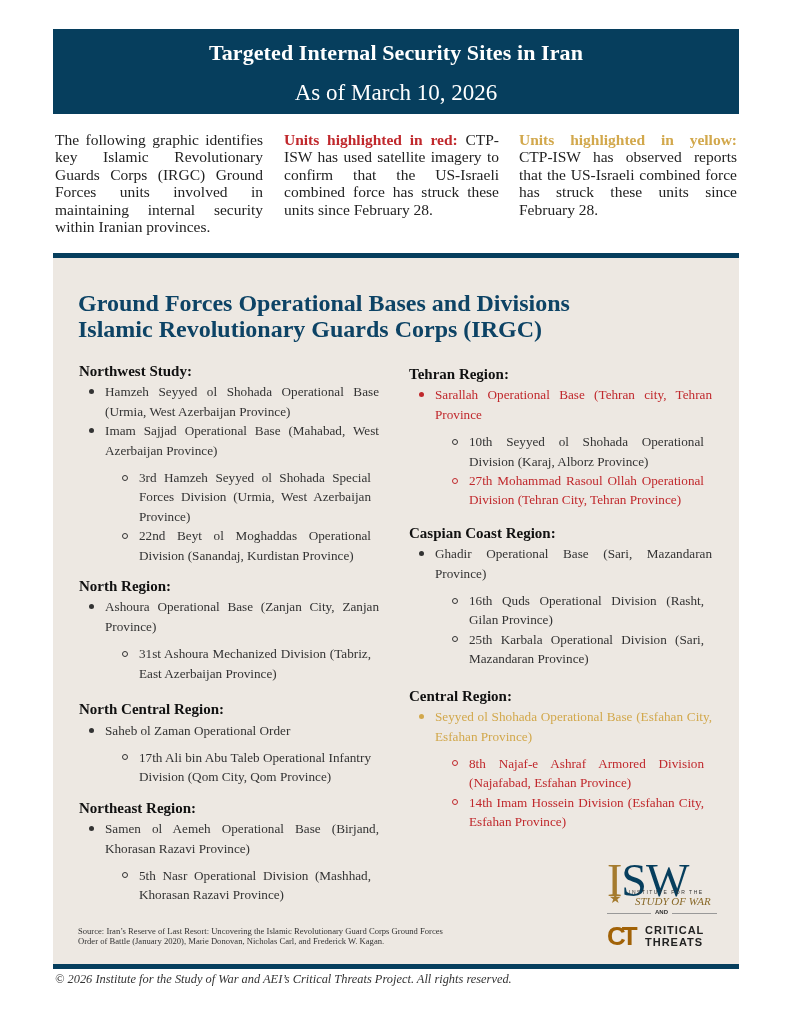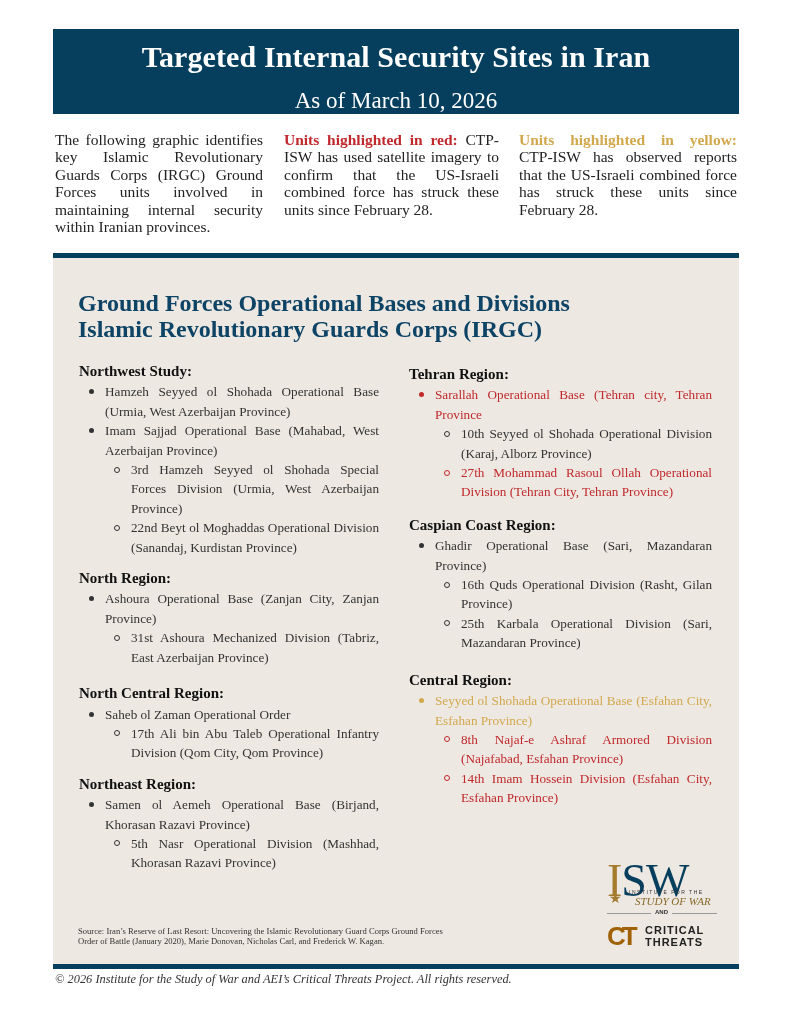--- a/index.html
+++ b/index.html
@@ -1,37 +1,37 @@
 <!DOCTYPE html>
 <html><head>
 <meta charset="utf-8">
 <style>
   html, body { margin: 0; padding: 0; background: #ffffff; }
   body { width: 791px; height: 1024px; position: relative; overflow: hidden;
          font-family: "Liberation Serif", "DejaVu Serif", serif; color: #222; }
   .header { position: absolute; left: 53px; top: 29px; width: 686px; height: 85px;
             background: #063e5d; color: #fff; text-align: center; }
-  .header .t1 { font-size: 30px; font-weight: 600; margin-top: 11px; letter-spacing: 0.1px; }
+  .header .t1 { font-size: 22px; font-weight: 600; margin-top: 11px; letter-spacing: 0.1px; }
   .header .t2 { font-size: 23px; margin-top: 14px; }
   .intro { position: absolute; top: 131px; font-size: 15.5px; line-height: 17.4px;
            text-align: justify; color: #222; }
   .intro .hl-red { color: #c0282c; font-weight: 600; }
   .intro .hl-yellow { color: #d2a84c; font-weight: 600; }
   .panel { position: absolute; left: 53px; top: 253px; width: 686px; height: 706px;
            background: #ede8e2; border-top: 5px solid #063e5d; border-bottom: 5px solid #063e5d; }
   .panel-title { position: absolute; left: 25px; top: 32px; font-size: 24px; line-height: 26px;
                  color: #0d4365; font-weight: 600; }
   .col { position: absolute; font-size: 13.2px; line-height: 19.4px; color: #333; }
   .region { margin-bottom: 12px; }
   .region h3 { margin: 0 0 1px 0; font-size: 15px; font-weight: 700; color: #111; }
   ul.l1 { list-style: none; margin: 0; padding: 0; }
   ul.l1 > li { position: relative; padding-left: 26px; text-align: justify; }
   ul.l1 > li::before { content: ""; position: absolute; left: 10px; top: 7px; width: 5px; height: 5px;
                        border-radius: 50%; background: currentColor; }
-  ul.l2 { list-style: none; margin: 0; padding: 0; }
+  ul.l2 { list-style: none; margin: 8px; padding: 0; }
   ul.l2 > li { position: relative; padding-left: 26px; text-align: justify; }
   ul.l2 > li::before { content: ""; position: absolute; left: 9px; top: 6.5px; width: 4px; height: 4px;
                        border-radius: 50%; border: 1px solid currentColor; }
   .red { color: #c0282c; }
   .yellow { color: #d2a84c; }
   .plain { color: #333; }
   .source { position: absolute; left: 25px; top: 668px; font-size: 8.6px; line-height: 10px; color: #333; width: 450px; }
   .logo { position: absolute; left: 554px; top: 585px; width: 120px; height: 110px; }
   .isw-letters { position: absolute; left: 0; top: 16px; font-size: 46px; line-height: 44px; color: #063e5d;
                  font-family: "Liberation Serif", serif; letter-spacing: -1px; }

